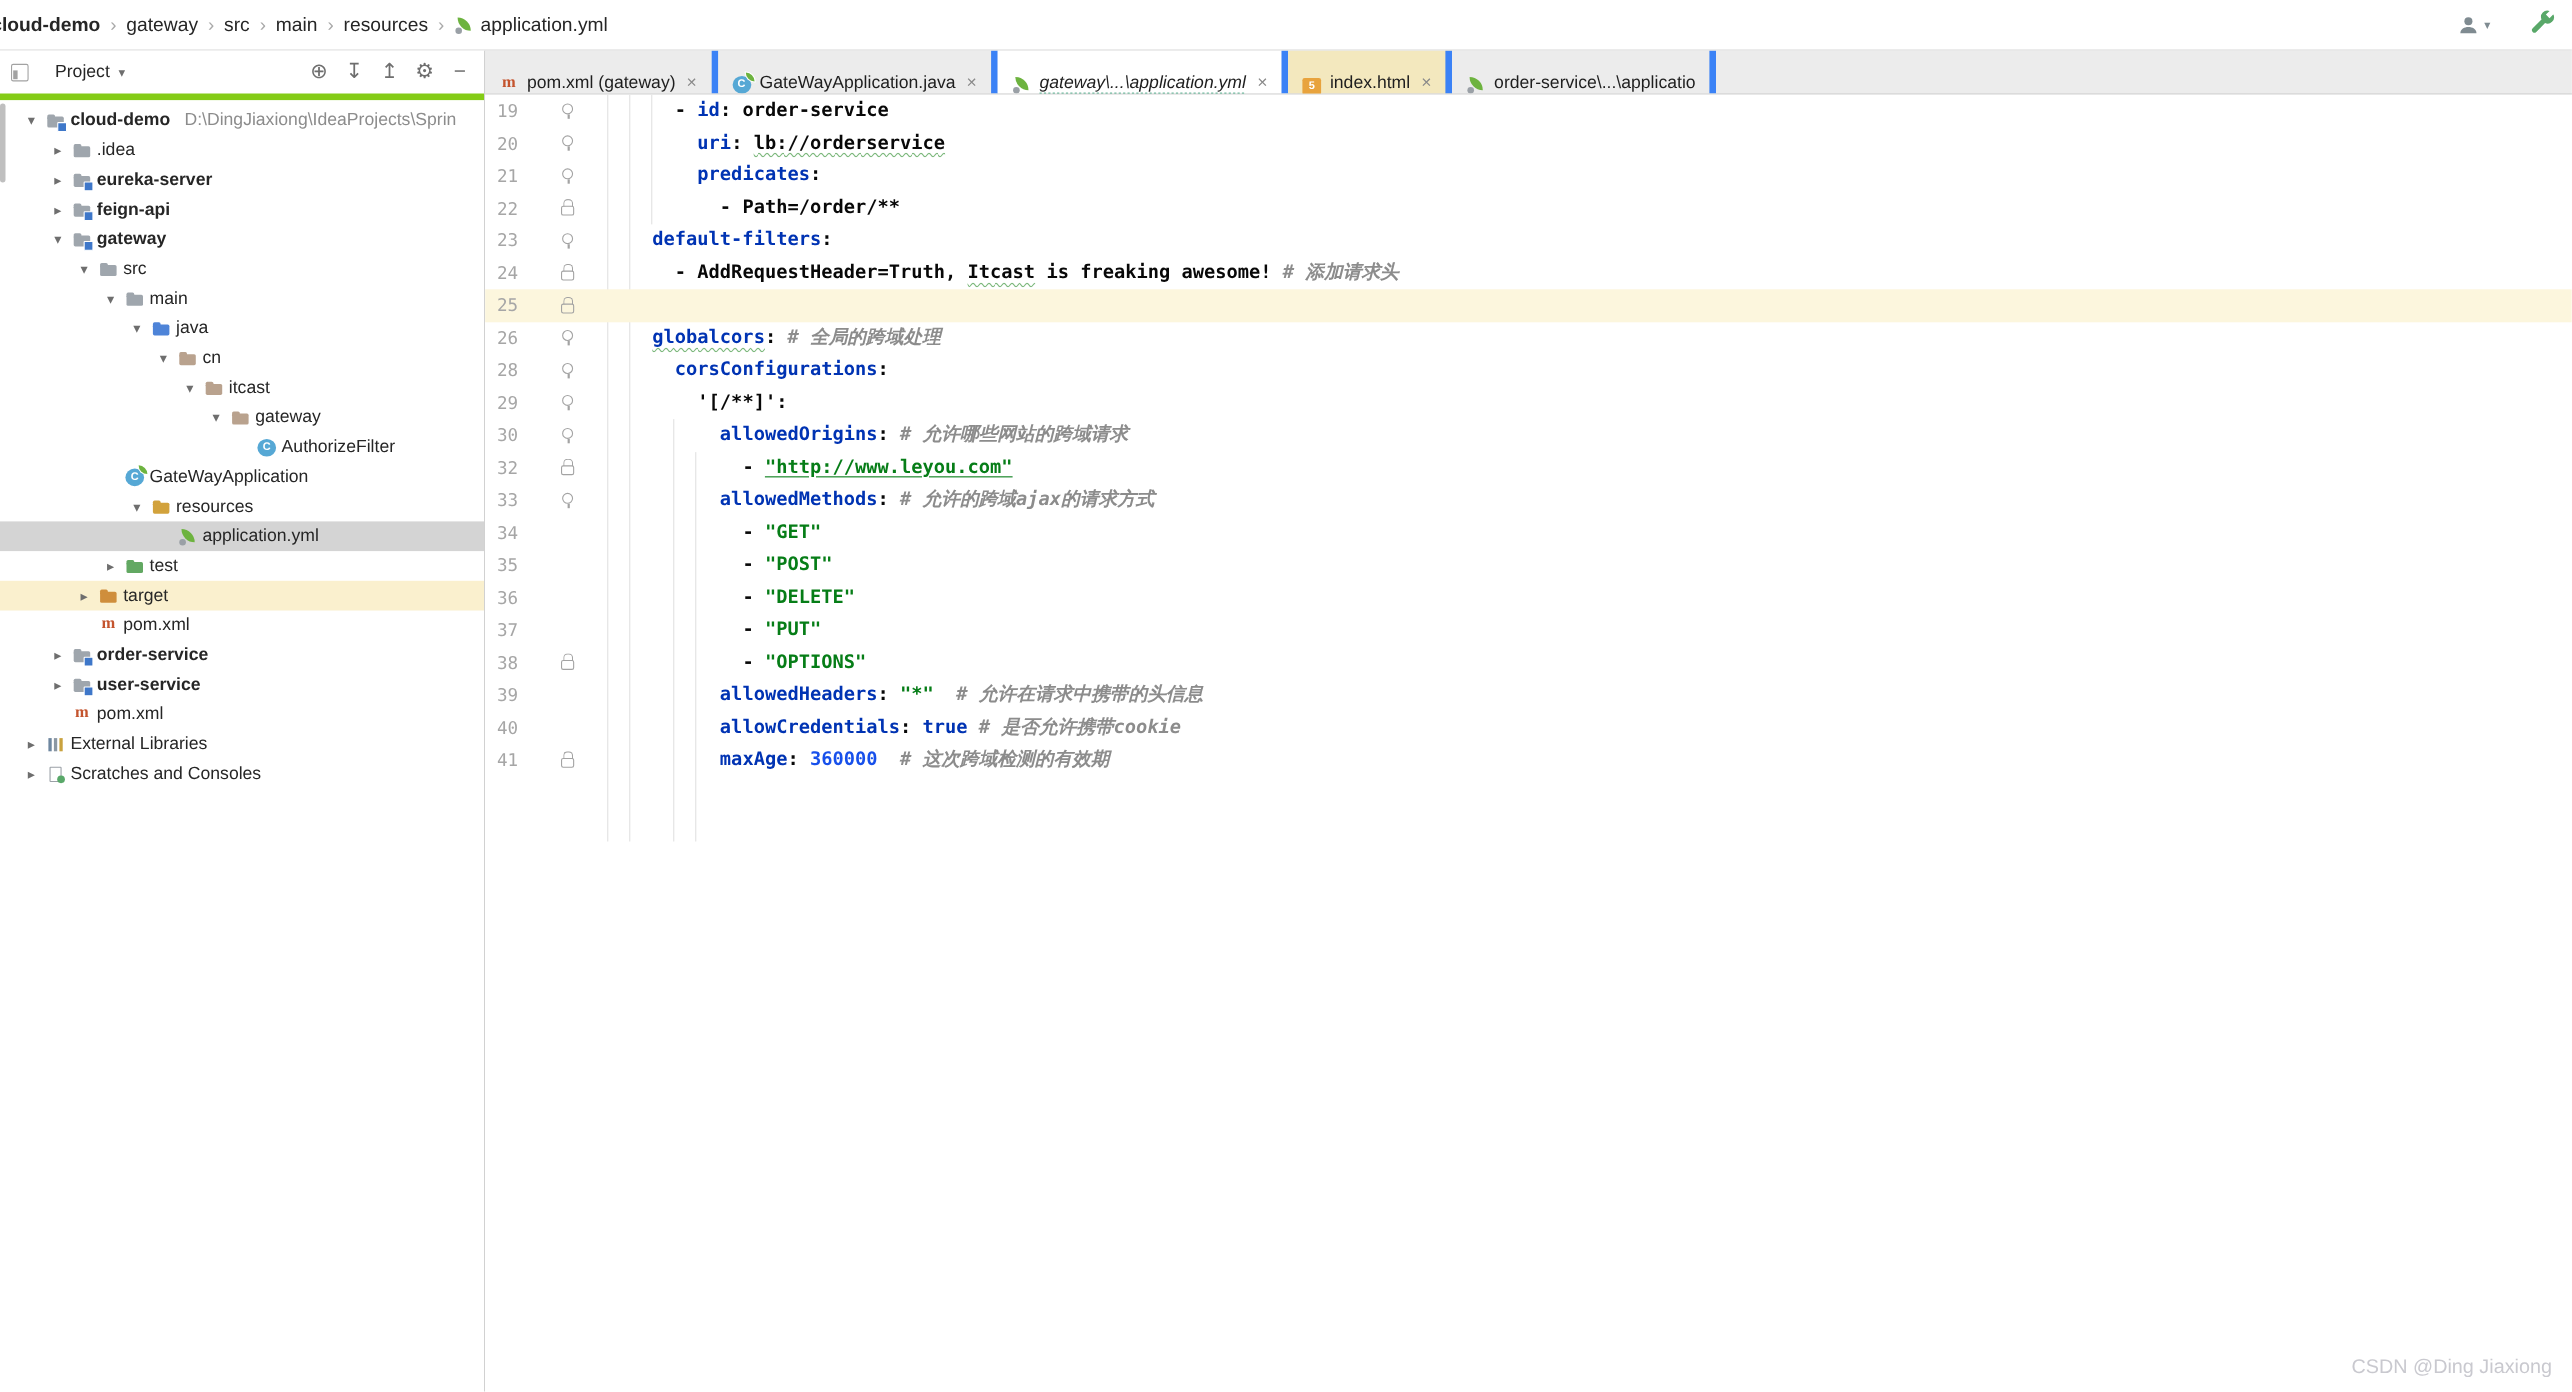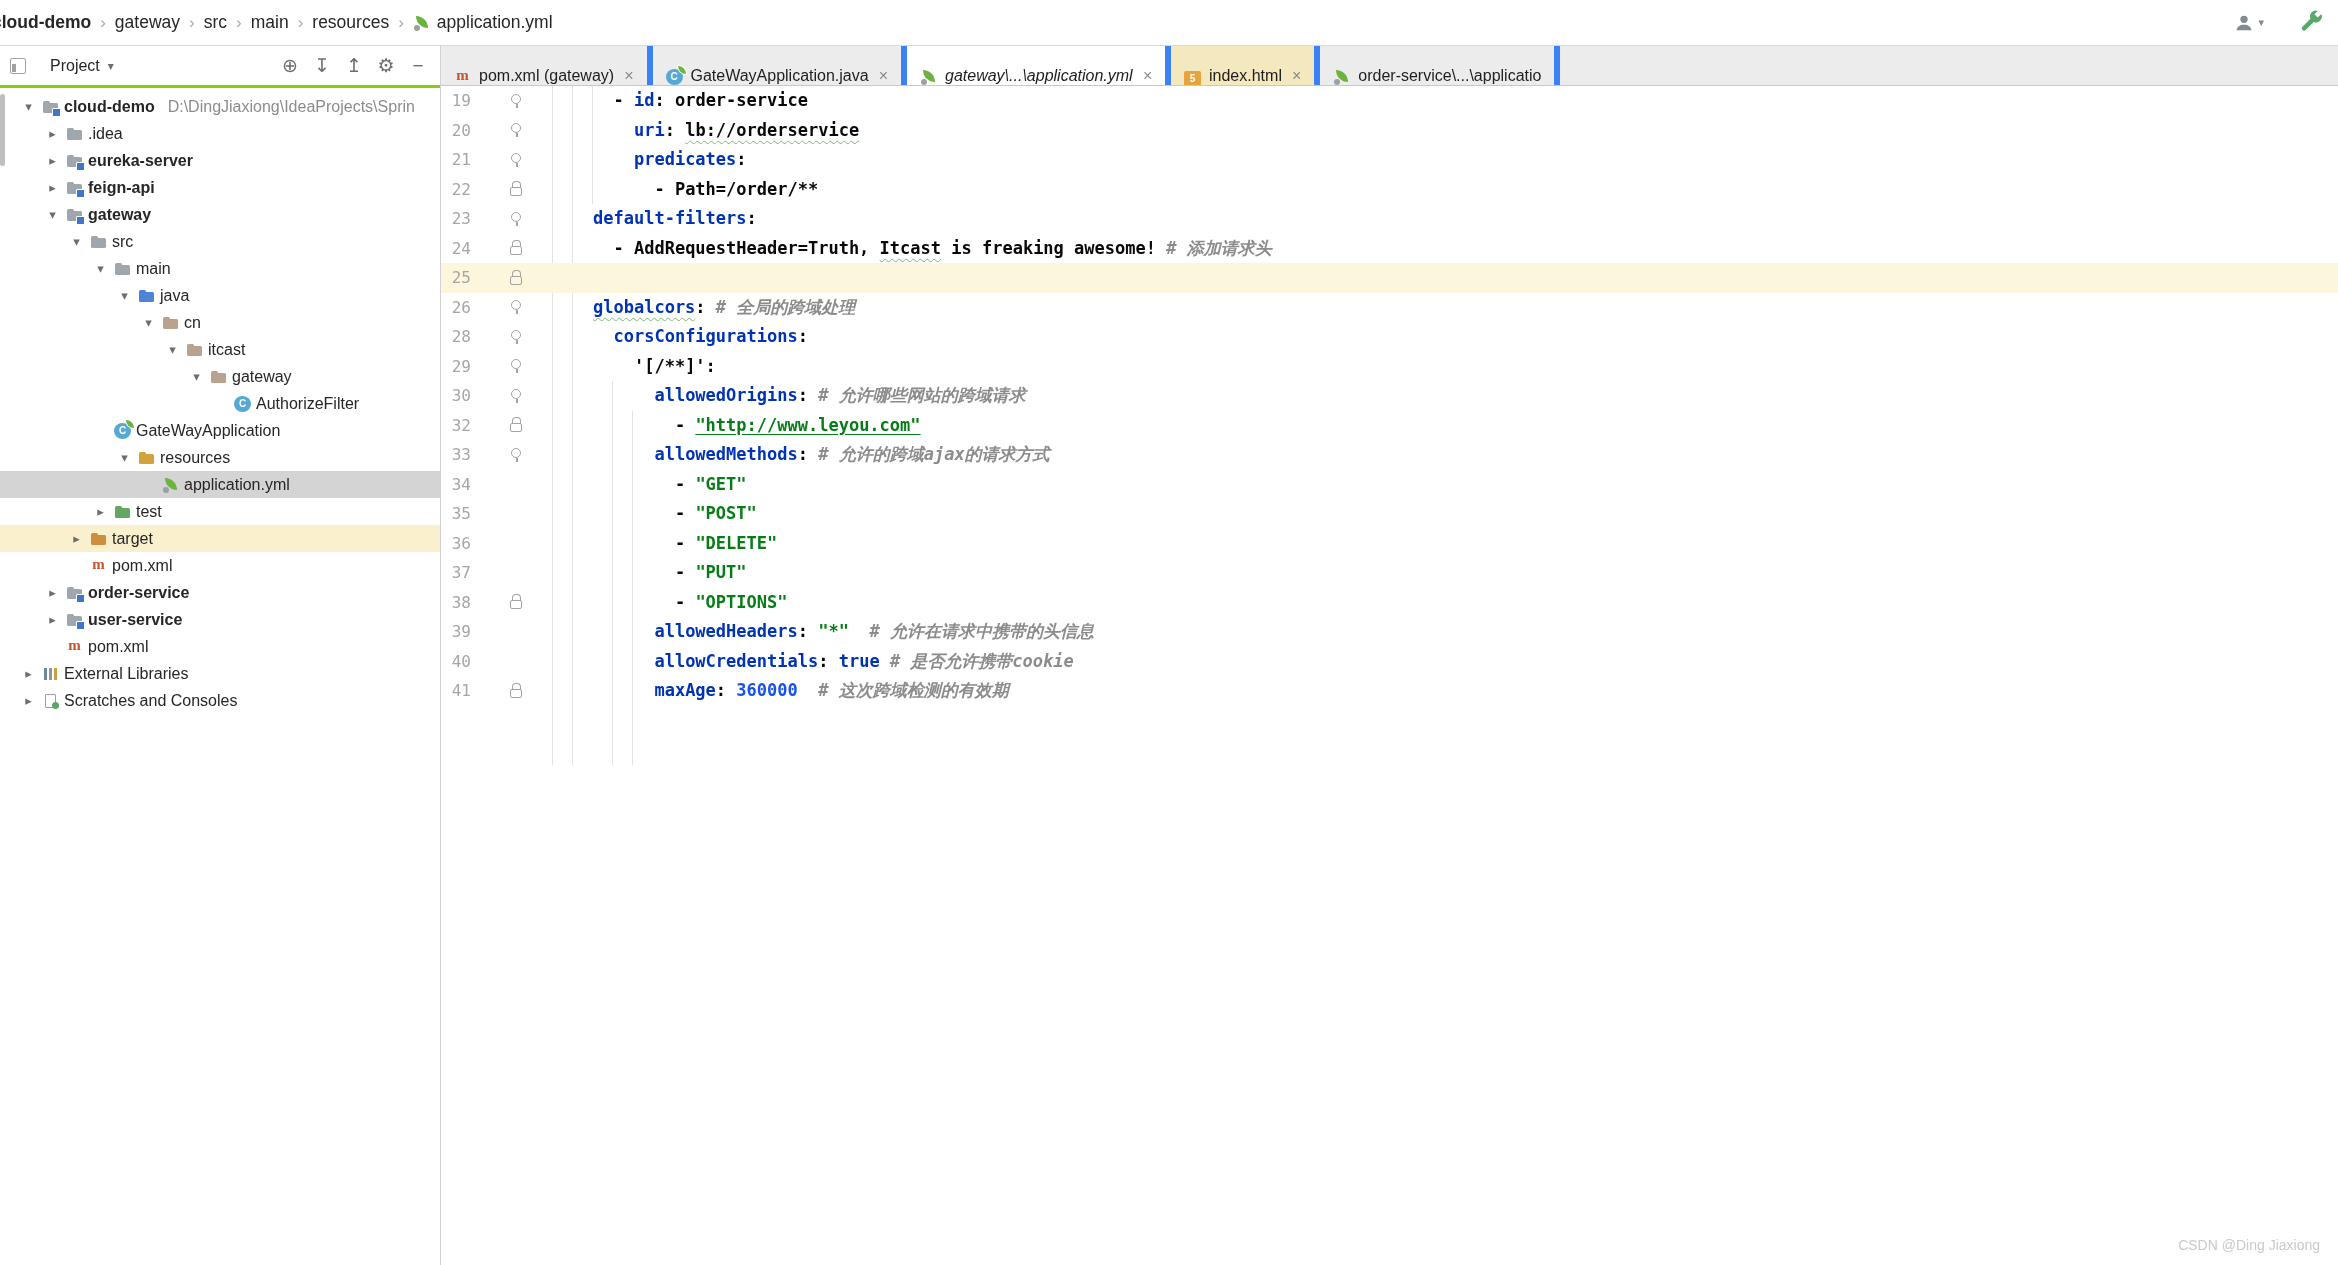--- a/index.html
+++ b/index.html
@@ -12,21 +12,21 @@
   .breadcrumb{display:flex;align-items:center;gap:9px;padding-left:2px;font-size:17.5px;margin-left:-10px;}
   .bc-item{display:flex;align-items:center;gap:7px;cursor:default;white-space:nowrap;}
   .bc-item.bold .bc-label{font-weight:700;}
   .bc-sep{color:#A9A9A9;font-size:17px;}
   .topbar-right{position:absolute;right:14px;top:0;height:45px;display:flex;align-items:center;gap:34px;}
   .user-btn{display:flex;align-items:center;gap:3px;}
   .user-btn .caret{color:#7F8B91;font-size:11px;}
   
   .main{position:absolute;top:46px;left:0;right:0;bottom:0;display:flex;}
   .project-panel{width:440px;flex:0 0 440px;border-right:1px solid #D1D1D1;display:flex;flex-direction:column;overflow:hidden;position:relative;background:#fff;}
-  .panel-header{height:39px;border-bottom:3px solid #84cc16;display:flex;align-items:center;gap:8px;padding:0 10px;font-size:16px;}
+  .panel-header{height:39px;border-bottom:6px solid #84cc16;display:flex;align-items:center;gap:8px;padding:0 10px;font-size:16px;}
   .panel-title{margin-left:16px;}
   .panel-header .caret{color:#6E6E6E;font-size:12px;}
   .panel-header .spacer{flex:1;}
   .hicon{color:#6E6E6E;font-size:19px;line-height:19px;width:24px;text-align:center;}
   .tw-icon{width:14px;height:14px;border:1.5px solid #A2A2A2;border-radius:2px;position:relative;display:inline-block;}
   .tw-icon::after{content:"";position:absolute;left:1px;bottom:1px;width:4px;height:8px;background:#A2A2A2;}
   .tree{flex:1;overflow:hidden;padding-top:5px;}
   .tree-row{display:flex;align-items:center;gap:5px;height:27px;white-space:nowrap;overflow:hidden;font-size:16px;cursor:default;}
   .tree-row.selected{background:var(--selection-gray,#D4D4D4);}
   .tree-row.row-yellow{background:var(--row-yellow,#FAF0CE);}
@@ -86,21 +86,21 @@
   .ed-code{white-space:pre;font:700 17px/29.5px "DejaVu Sans Mono","DejaVu Sans",monospace;color:#080808;padding-left:47px;}
   .ed-code span{white-space:pre;}
   .tk-key{color:var(--key,#0033B3);}
   .tk-text{color:#080808;}
   .tk-str{color:var(--string,#067D17);}
   .tk-link{text-decoration:underline;text-decoration-color:#067D17;text-underline-offset:3px;}
   .tk-wavy{text-decoration:underline wavy #7CB87C;text-decoration-thickness:1px;text-underline-offset:4px;}
   .tk-com{color:var(--comment,#8C8C8C);font-style:italic;font-weight:600;}
   .tk-kw{color:var(--keyword,#0033B3);}
   .tk-num{color:var(--number,#1750EB);}
-  .watermark{position:absolute;right:18px;bottom:12px;color:#C9C9CF;font-size:14px;}
+  .watermark{position:absolute;right:18px;bottom:12px;color:#C9C9CF;font-size:18px;}
 </style>
 </head>
 <body>
 
 <div class="breadcrumb-bar">
   <div class="breadcrumb">
       <span class="bc-item bold">
         <span class="bc-label">cloud-demo</span>
       </span>
       <span class="bc-sep">›</span>

